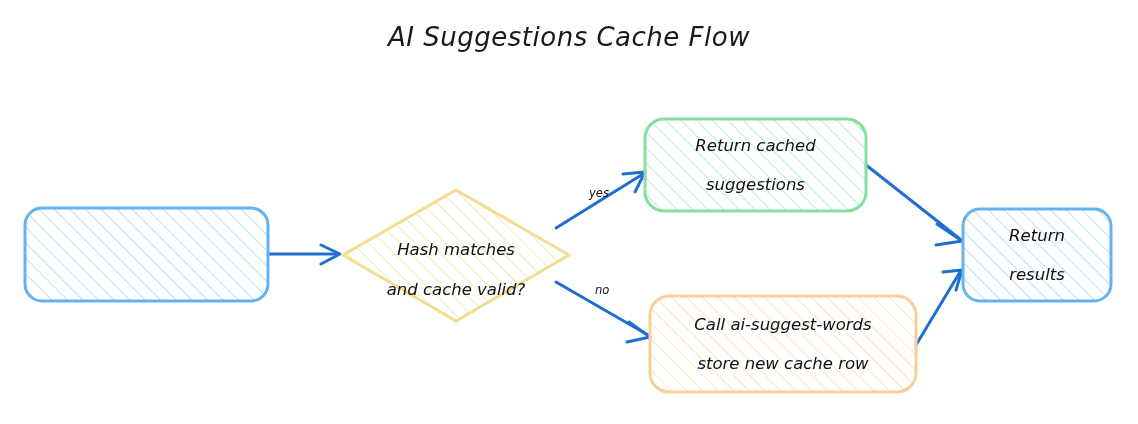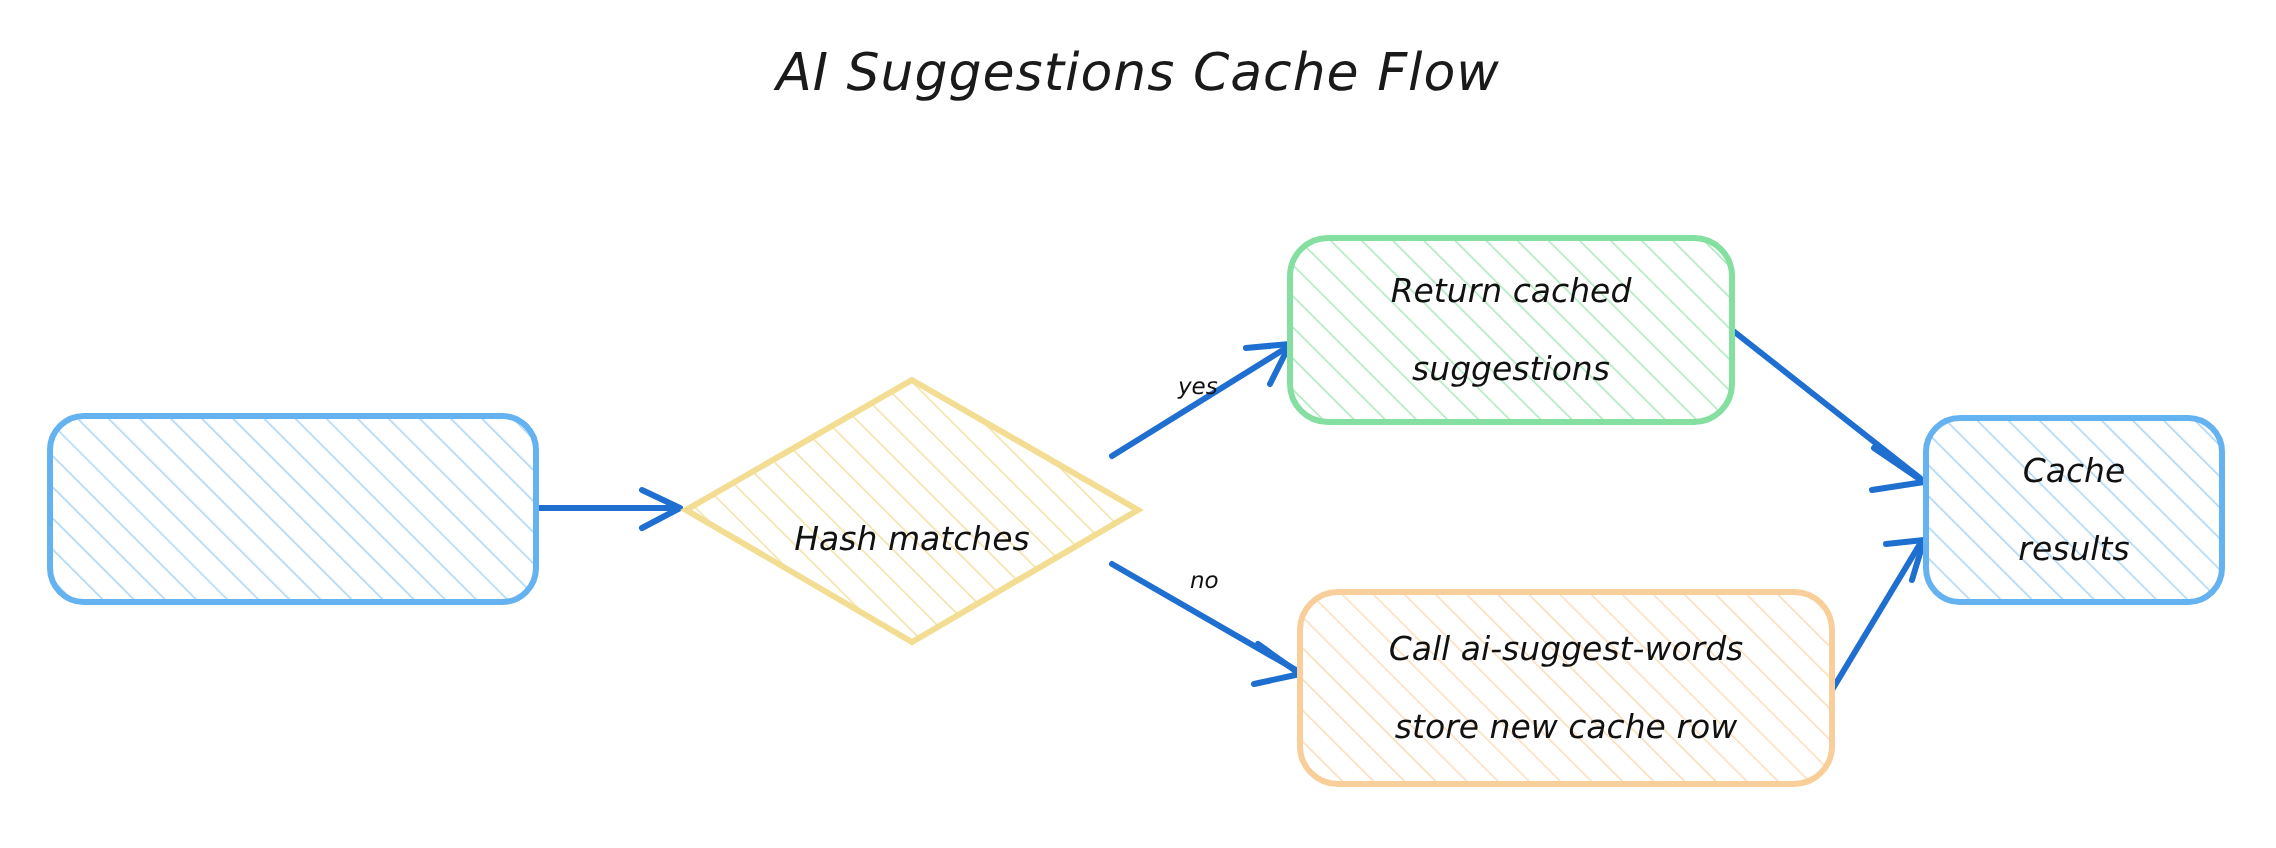--- a/index.html
+++ b/index.html
@@ -115,34 +115,35 @@
     <rect x="645" y="119" width="221" height="92" rx="19" ry="19" fill="url(#hatch-green)" stroke="#85dfa0" stroke-width="3"></rect>
 
     <rect x="650" y="296" width="266" height="96" rx="19" ry="19" fill="url(#hatch-orange)" stroke="#f8cf9a" stroke-width="3"></rect>
 
     <rect x="963" y="209" width="148" height="92" rx="17" ry="17" fill="url(#hatch-blue)" stroke="#64b2ef" stroke-width="3"></rect>
   </svg>
 
 
   <div class="node-label" style="left:343px; top:204px; width:226px; height:131px;">
     <span>Hash matches</span>
+    <span>and cache valid?</span>
   </div>
 
   <div class="node-label" style="left:645px; top:119px; width:221px; height:92px;">
     <span>Return cached</span>
     <span>suggestions</span>
   </div>
 
   <div class="node-label" style="left:650px; top:296px; width:266px; height:96px;align-items:center;">
     <span>Call ai-suggest-words</span>
     <span>store new cache row</span>
   </div>
 
   <div class="node-label" style="left:963px; top:209px; width:148px; height:92px;">
-    <span>Cache</span>
+    <span>Return</span>
     <span>results</span>
   </div>
 
   <div class="edge-label" style="left:589px; top:186px;">yes</div>
 
   <div class="edge-label" style="left:595px; top:283px;">no</div>
 
 </div>
 
 </body></html>

